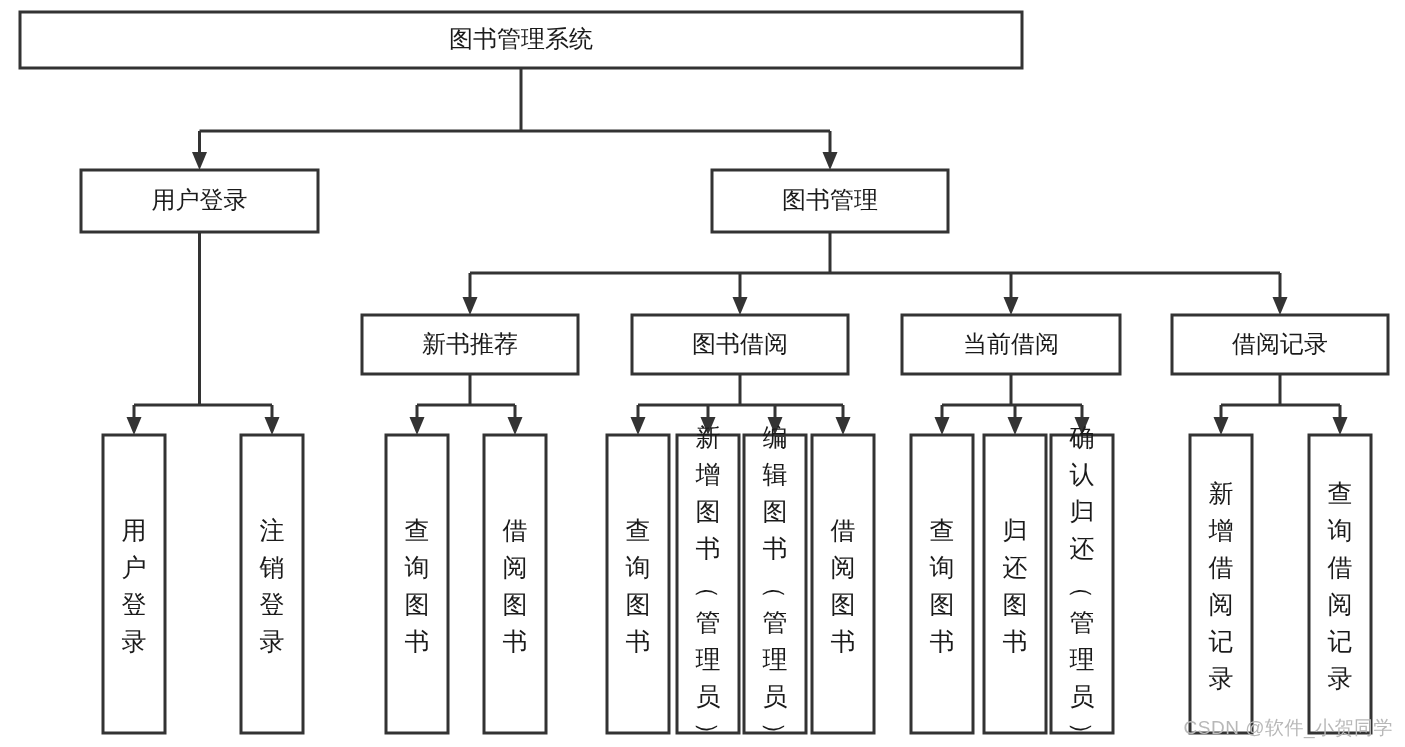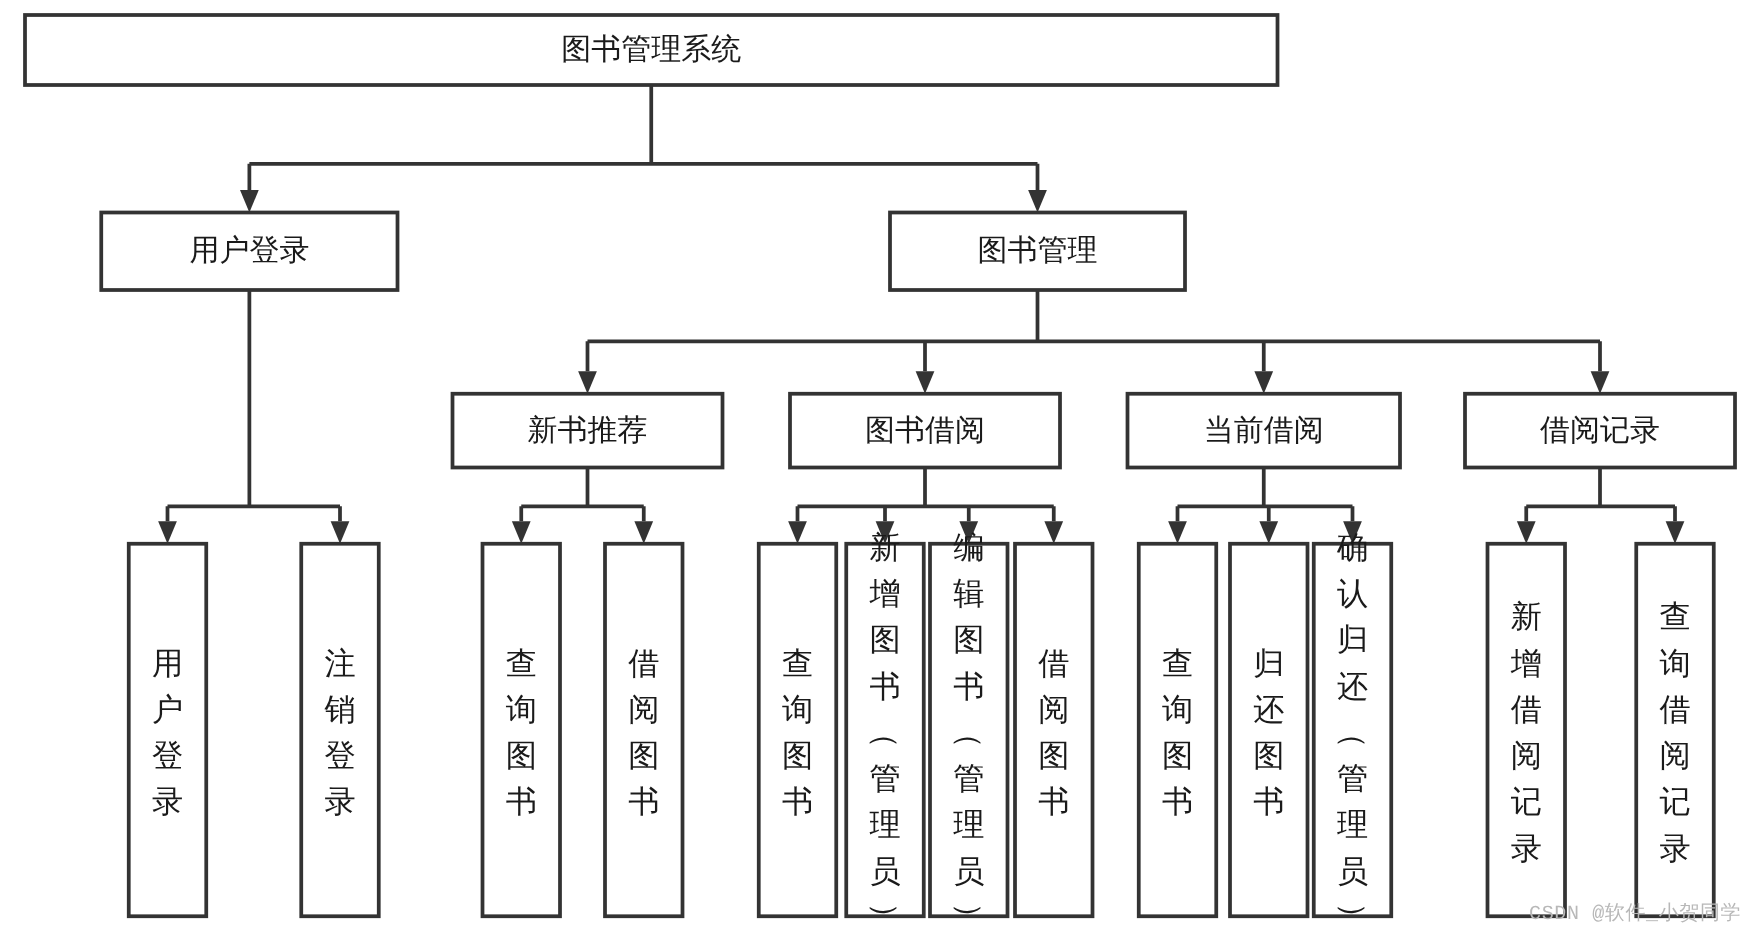--- a/index.html
+++ b/index.html
@@ -45,22 +45,22 @@
     fill: none;
   }
   .arrow-head {
     fill: #333333;
     stroke: none;
   }
   .watermark {
     position: absolute;
     right: 12px;
     bottom: 6px;
-    font-family: Liberation Mono, monospace;
-    font-size: 16px;
+    font-family: Liberation Sans, sans-serif;
+    font-size: 19px;
     color: #b8b8b8;
     letter-spacing: 0.5px;
     white-space: nowrap;
     pointer-events: none;
   }
 </style>
 </head>
 <body>
 
 <svg id="diagram" viewBox="0 0 1405 747" xmlns="http://www.w3.org/2000/svg">

